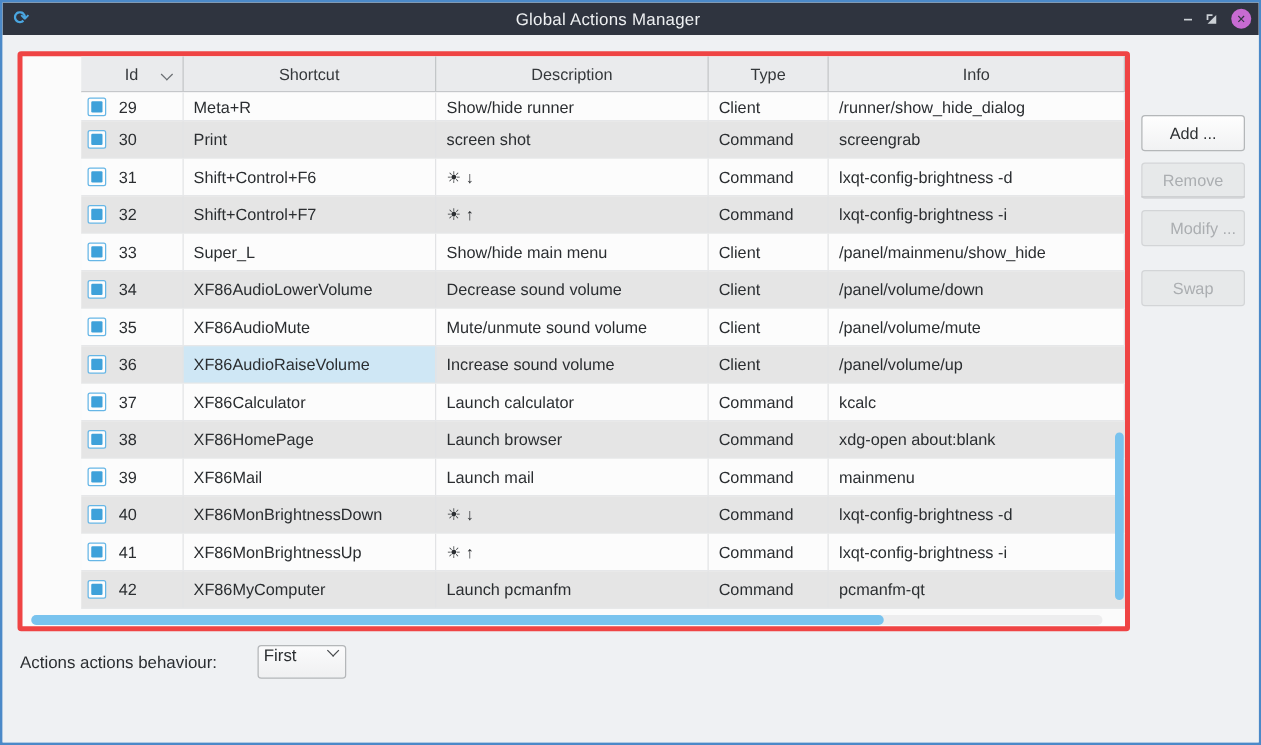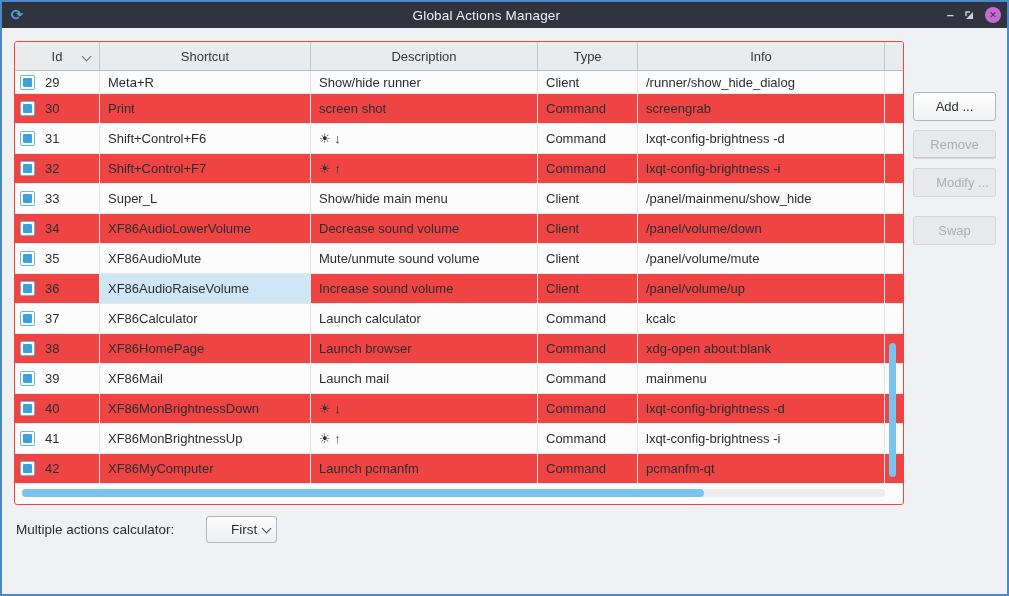--- a/index.html
+++ b/index.html
@@ -13,37 +13,37 @@
   .app-icon { width:18px; height:18px; color:#4aa6e0; font-size:15px; line-height:18px; text-align:center; font-weight:bold; }
   .title-text { flex:1; text-align:center; color:#eef0f2; font-weight:normal; font-size:13.5px; letter-spacing:.2px; }
   .win-controls { display:flex; align-items:center; gap:10px; }
   .ctl-min { color:#ccd1d6; font-weight:bold; font-size:13px; line-height:10px; }
   .ctl-restore svg { display:block; }
   .ctl-close { width:16px; height:16px; border-radius:50%; background:#c76bd2; color:#2f343f; font-size:9px; font-weight:bold; display:flex; align-items:center; justify-content:center; }
 
   .content { position:relative; flex:1; background:#eff1f3; }
 
   
-  .table-area { position:absolute; left:12px; top:13px; width:890px; height:464px; background:#fbfbfb; border:1px solid #ef4444; border-radius:3px; overflow:hidden; }
+  .table-area { position:absolute; left:12px; top:13px; width:890px; height:464px; background:#fbfbfb; border:4px solid #ef4444; border-radius:3px; overflow:hidden;padding-left:47px; }
   .thead { display:flex; height:29px; background:#eaebed; border-bottom:1px solid #b9bcbe; }
   .th { display:flex; align-items:center; justify-content:center; border-right:1px solid #c3c6c8; font-size:13px; color:#35383b; position:relative; }
   .th:last-child { border-right:none; }
   .sort-chevron { position:absolute; right:8px; top:11px; width:8px; height:8px; }
   .sort-chevron::before { content:""; position:absolute; left:0; top:0; width:6px; height:6px; border-right:1.5px solid #6a6e72; border-bottom:1.5px solid #6a6e72; transform:rotate(45deg); }
 
   .col-id { width:85px; }
   .col-shortcut { width:211px; }
   .col-desc { width:227px; }
   .col-type { width:100px; }
   .col-info { width:247px; }
   .col-gutter { flex:1; border-right:none !important; }
 
   .tbody { background:#fbfbfb; }
   .tr { display:flex; height:30px; background:#fcfcfc; border-bottom:1px solid #e6e7e9; }
-  .tr.alt { background:#ef4444; }
+  .tr.alt { background:#e5e5e5; }
   .tr.clipped { height:23px; }
   .td { display:flex; align-items:center; padding:0 8px; border-right:1px solid #e2e3e5; overflow:hidden; white-space:nowrap; font-size:13px; color:#2b2e31; }
   .td.col-gutter { border-right:none; padding:0; }
   .td.selected-cell { background:#cfe7f5; }
   .cell-id { gap:10px; padding-left:5px; }
   .checkbox { width:15px; height:15px; border:1px solid #66b6e6; border-radius:2px; background:#fdfdfd; display:flex; align-items:center; justify-content:center; flex:0 0 auto; }
   .checkbox::after { content:""; width:9px; height:9px; background:#3ea1da; border-radius:1px; }
 
   
   .hscroll-track { position:absolute; left:7px; right:18px; top:447px; height:8px; border-radius:4px; background:#ededee; }
@@ -54,21 +54,21 @@
   .btn { position:absolute; width:83px; height:29px; border:1px solid #b4b7b9; border-radius:3px; background:linear-gradient(#fefefe,#f1f2f3); color:#2e3133; font-size:13px; display:flex; align-items:center; justify-content:center; font-family:inherit;margin-top:48px; }
   .btn.disabled { background:#e7e9ea; border-color:#d3d5d7; color:#abaeb1; }
   .btn-add { left:911px; top:16px; }
   .btn-remove { left:911px; top:54px; }
   .btn-modify { left:911px; top:92px;padding-left:16px; }
   .side-sep { position:absolute; left:911px; top:129px; width:83px; height:1px; background:#c7c9cb; }
   .btn-swap { left:911px; top:140px; }
 
   
   .behaviour-label { position:absolute; left:14px; top:494px; font-size:13.5px; color:#2b2e31; }
-  .combo { position:absolute; left:204px; top:488px; width:71px; height:27px; border:1px solid #b4b7b9; border-radius:3px; background:linear-gradient(#fbfbfc,#eff0f1); display:flex; align-items:center; padding:0 24px; gap:6px; }
+  .combo { position:absolute; left:204px; top:488px; width:71px; height:27px; border:1px solid #b4b7b9; border-radius:3px; background:linear-gradient(#fbfbfc,#eff0f1); display:flex; align-items:flex-start; padding:0 4px; gap:6px; }
   .combo-value { flex:1; font-size:13.5px; color:#2b2e31; }
   .combo-chevron { width:9px; height:9px; position:relative; }
   .combo-chevron::before { content:""; position:absolute; left:0; top:0; width:6px; height:6px; border-right:1.5px solid #45484b; border-bottom:1.5px solid #45484b; transform:rotate(45deg); }
   .btn-default { left:12px; top:523px; width:72px; }
   .btn-close { left:911px; top:523px; }
 </style>
 </head>
 <body>
 
 <div class="window">
@@ -263,21 +263,21 @@
       </div>
       <div class="vscroll-thumb"></div>
     </div>
 
     <button class="btn btn-add">Add ...</button>
     <button class="btn btn-remove disabled">Remove</button>
     <button class="btn btn-modify disabled">Modify ...</button>
     <div class="side-sep"></div>
     <button class="btn btn-swap disabled">Swap</button>
 
-    <div class="behaviour-label">Multiple actions calculator:</div>
+    <div class="behaviour-label">Actions actions behaviour:</div>
     <div class="combo">
       <span class="combo-value">First</span>
       <span class="combo-chevron"></span>
     </div>
 
     <button class="btn btn-default">Default</button>
     <button class="btn btn-close">Close</button>
 
   </div>
 </div>

